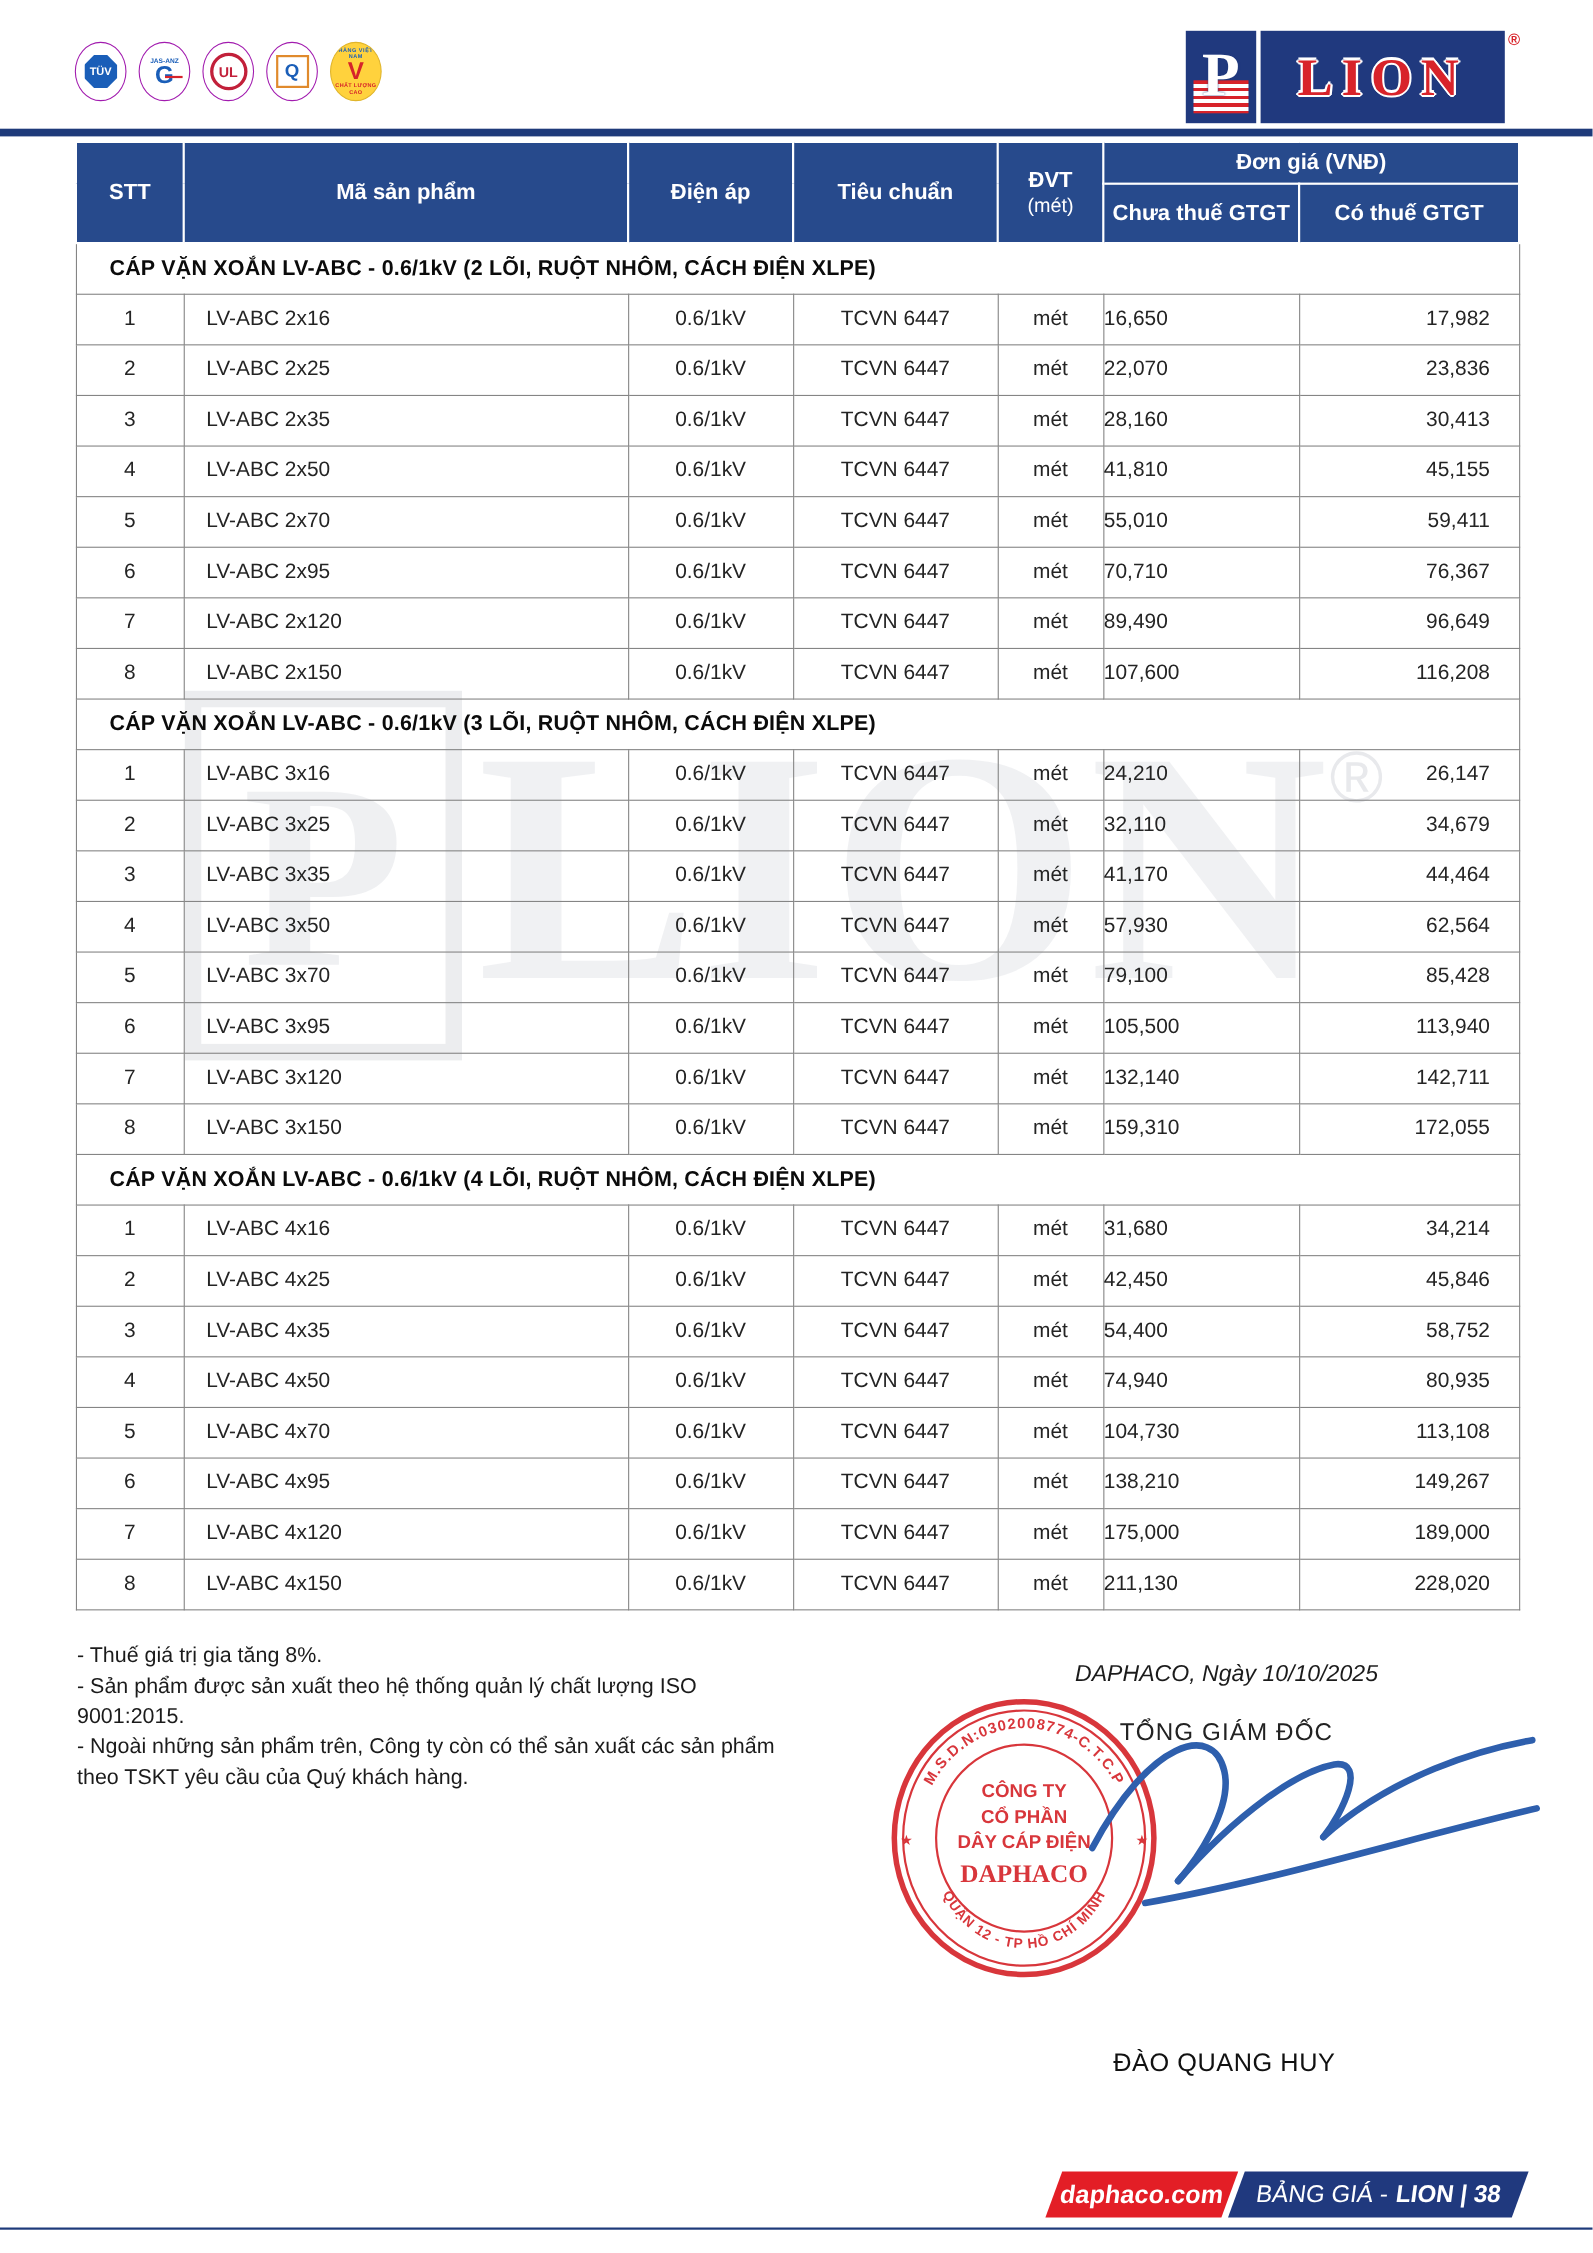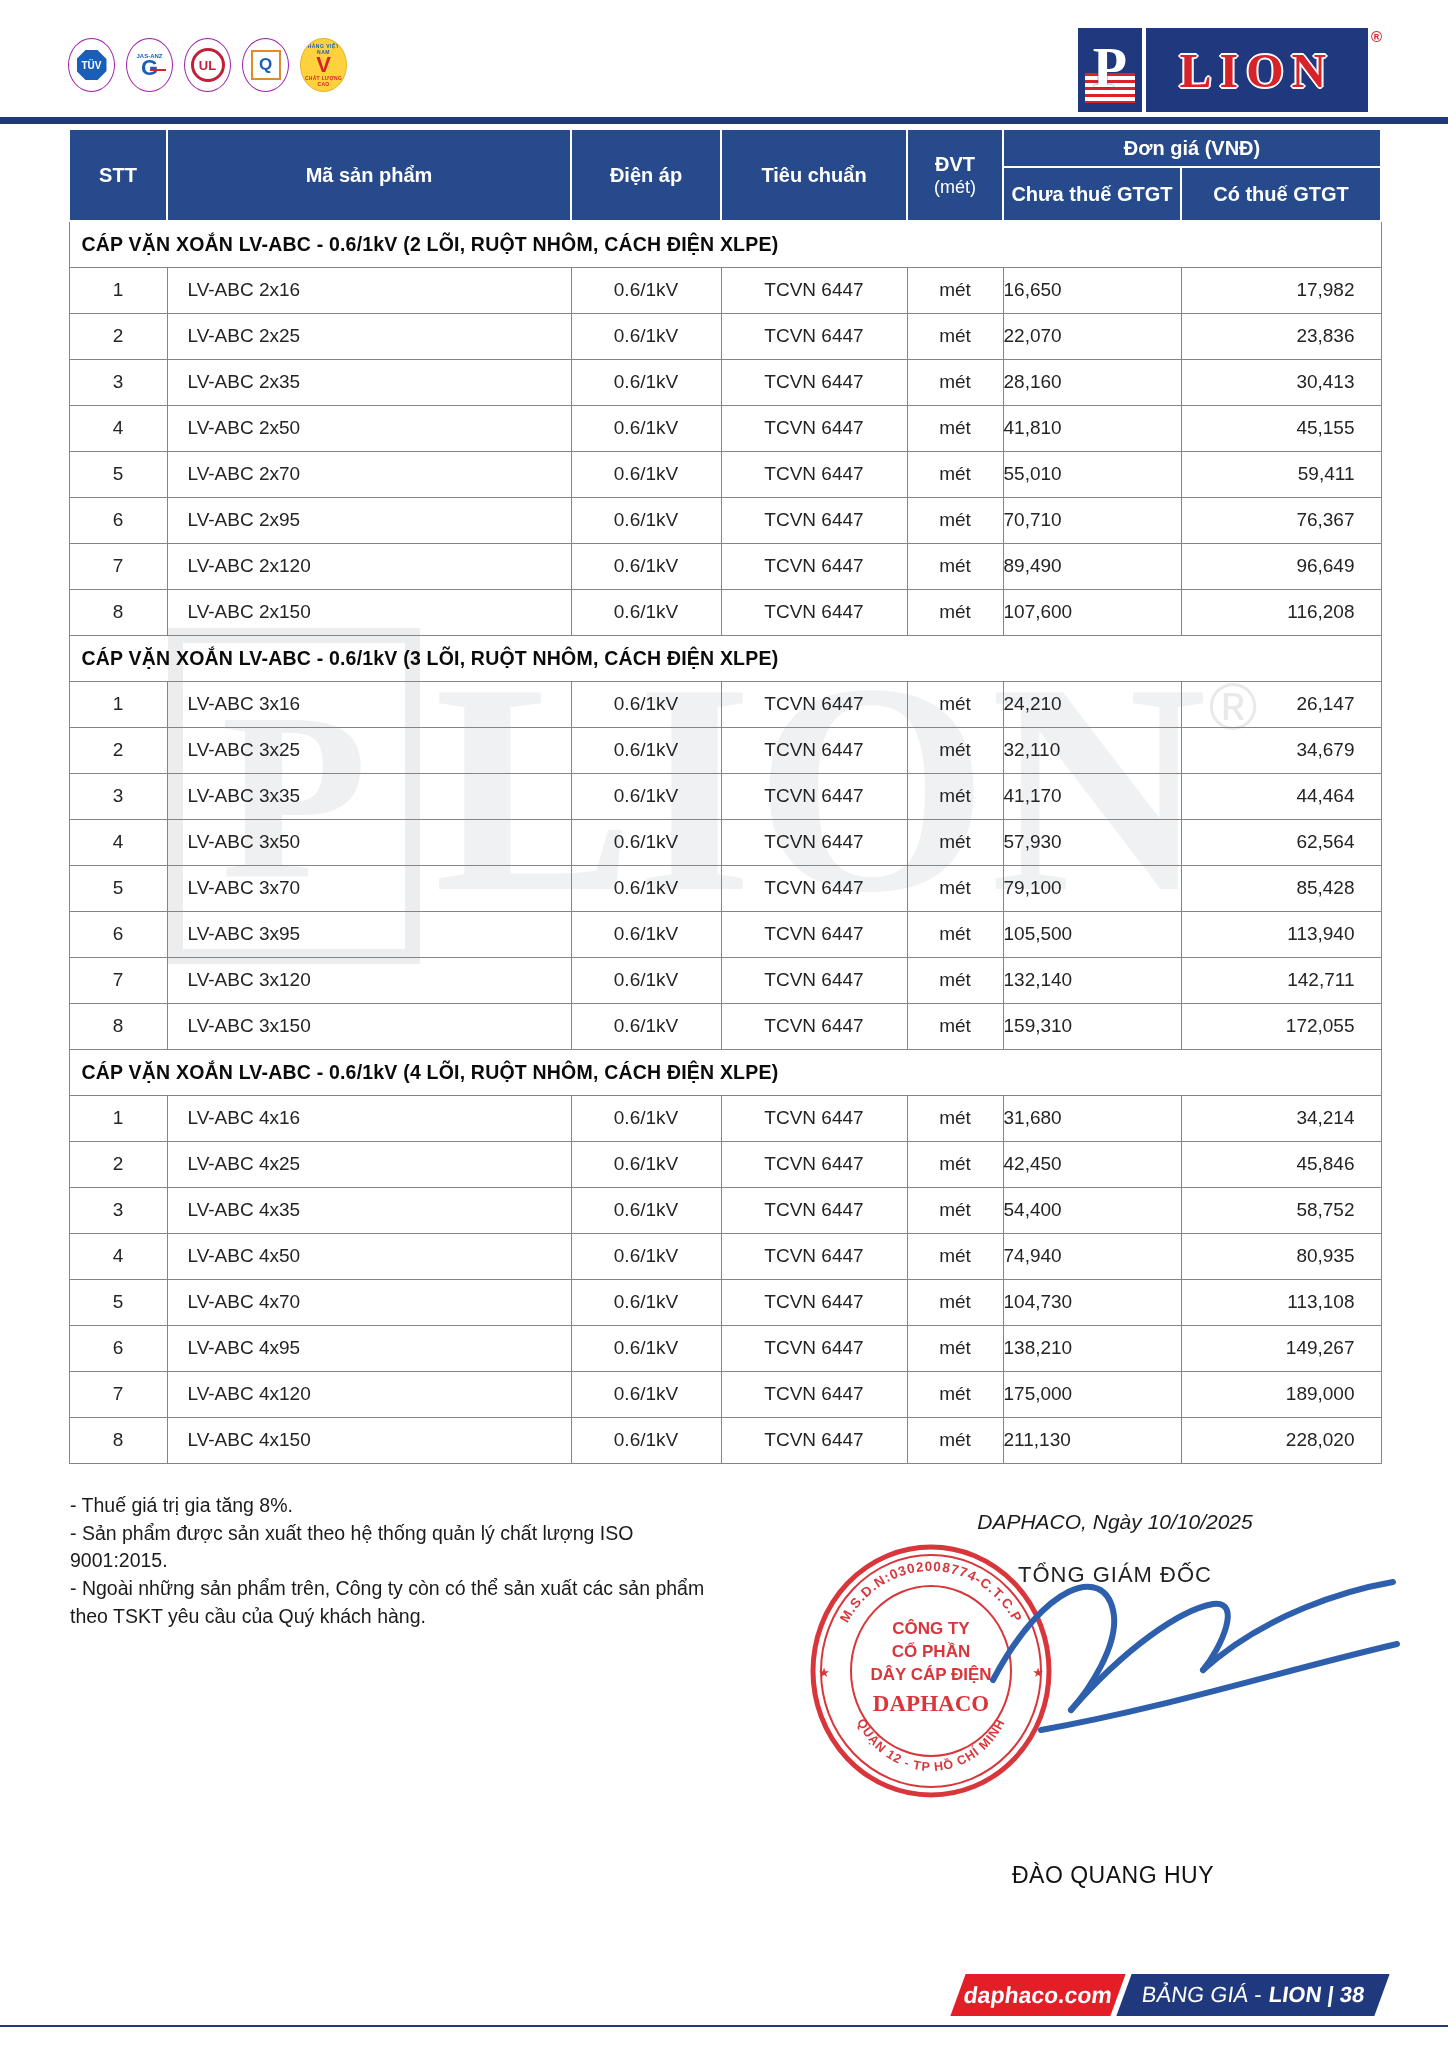--- a/index.html
+++ b/index.html
@@ -61,21 +61,21 @@
   
   table.price { position:absolute; left:68px; top:128px; width:1312px; border-collapse:collapse;
     table-layout:fixed; z-index:2; background:transparent; }
   table.price thead th { background:#274a8c; color:#fff; font-weight:bold; font-size:20px;
     border:2.5px solid #fff; vertical-align:middle; padding:2px; }
   th.group-th { height:38px; }
   th.sub-th { height:54px; }
   .unit-sub { font-weight:normal; font-size:18px; margin-top:1px; }
   table.price td { border:1px solid #858585; vertical-align:middle; background:transparent; }
   tr.section-row td { height:46px; font-weight:bold; font-size:19.5px; color:#0b0b0b;
-    padding-left:12px; text-align:left; letter-spacing:0.2px; }
+    padding-left:30px; text-align:left; letter-spacing:0.2px; }
   tr.data-row { height:46px; }
   tr.data-row td { font-size:19px; color:#242424; }
   td.c0 { text-align:center; }
   td.c1 { text-align:left; padding-left:20px;margin-top:16px; }
   td.c2, td.c3, td.c4 { text-align:center; }
   td.c5 { text-align:left; padding-right:24px; }
   td.c6 { text-align:right; padding-right:26px; }
 
   
   .notes { position:absolute; left:70px; top:1492px; width:648px; z-index:2;

